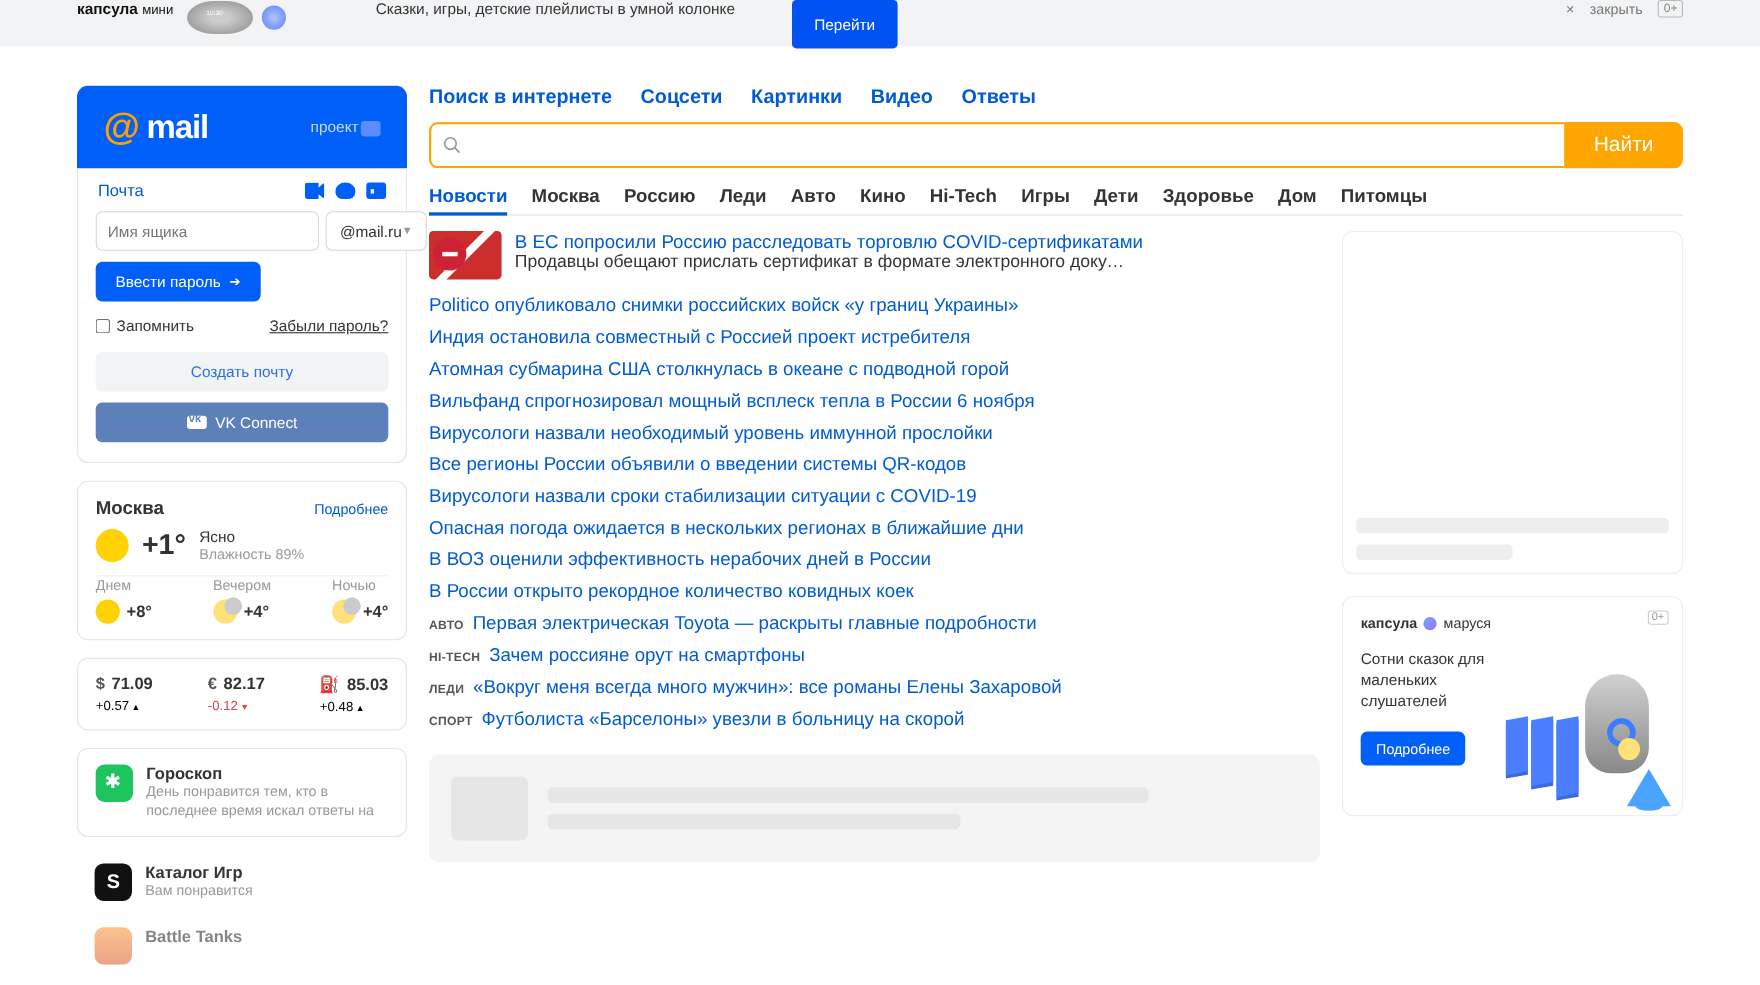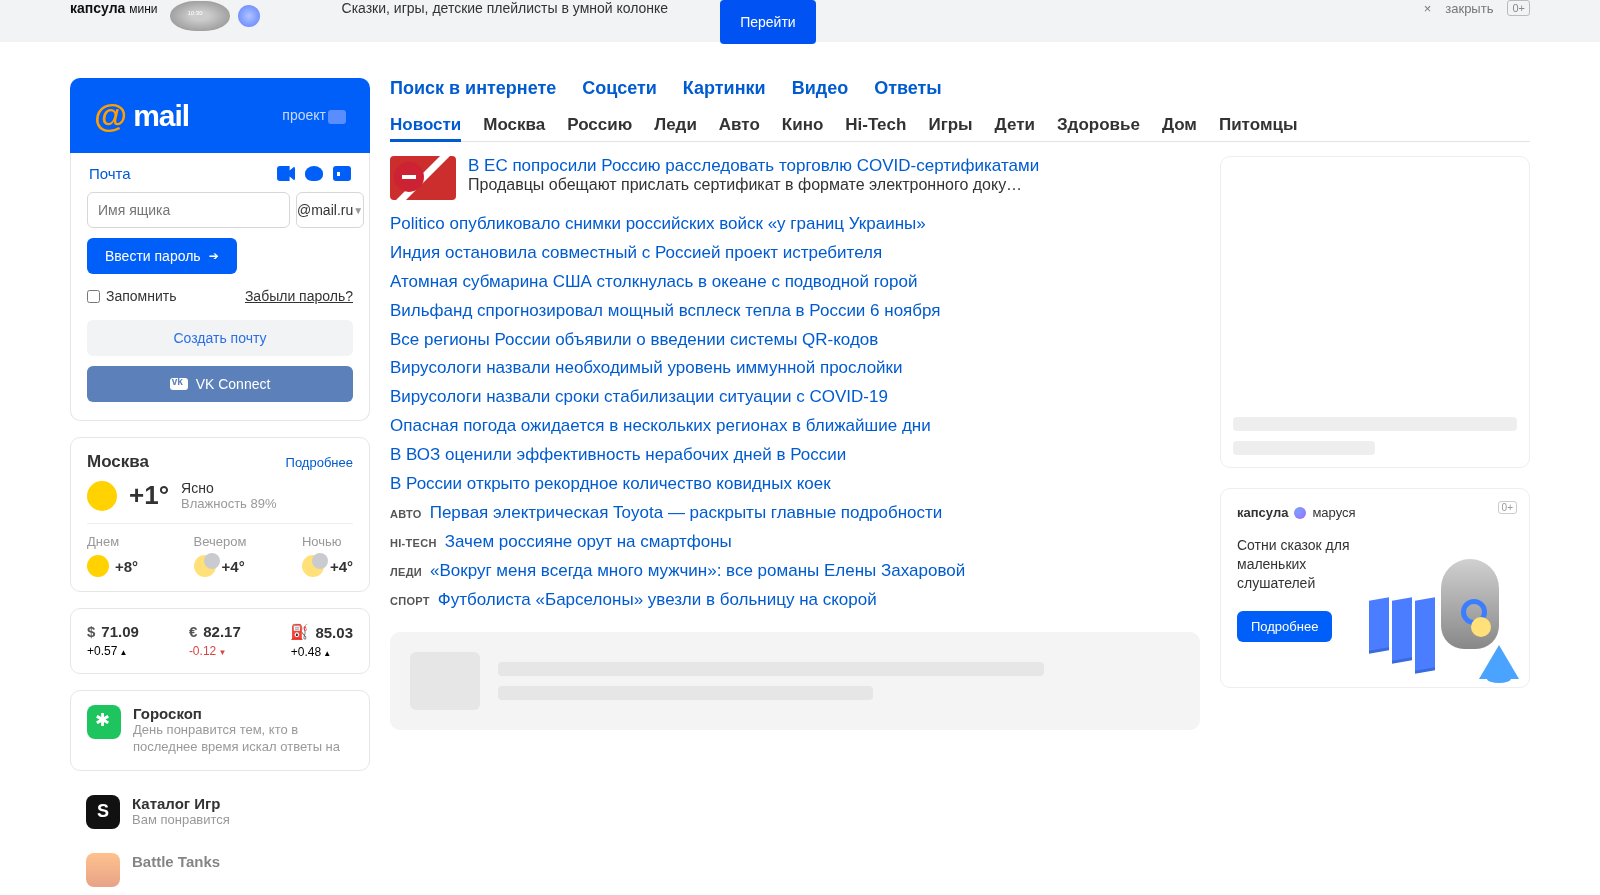--- a/index.html
+++ b/index.html
@@ -35,42 +35,42 @@
 .mail-header b { font-size:15px; color:#005bd1; font-weight:400;}
 .mail-icons { margin-left:auto; display:flex; gap:10px;}
 .mail-icons span { width:18px; height:15px; background:#005ff9; border-radius:3px; display:inline-block;}
 .mail-icons .cam { clip-path: polygon(0 0,70% 0,70% 30%,100% 0,100% 100%,70% 70%,70% 100%,0 100%);}
 .mail-icons .cloud { border-radius:50% 50% 40% 40%; }
 .mail-icons .cal { border-radius:3px; position:relative;}
 .mail-icons .cal::after{content:""; position:absolute; width:3px;height:4px; background:#fff; top:6px; left:4px;}
 
 .mail-form { display:flex; gap:6px; }
 .mail-input { flex:1; height:36px; border:1px solid #d7d7d7; border-radius:6px; padding:0 10px; font-size:14px;}
-.mail-domain { width:92px; height:36px; border:1px solid #d7d7d7; border-radius:6px; padding:0 0; font-size:14px; background:#fff; display:flex; align-items:center; justify-content:space-between;}
+.mail-domain { width:92px; height:36px; border:1px solid #d7d7d7; border-radius:6px; padding:0 12px; font-size:14px; background:#fff; display:flex; align-items:center; justify-content:space-between;}
 .dd-arrow { font-size:10px; color:#999;}
 .pass-btn { margin-top:10px; background:#005ff9; color:#fff; border:none; border-radius:6px; height:36px; padding:0 18px; font-size:14px; display:flex; align-items:center; gap:8px; cursor:pointer;}
 .pass-btn .arrow { font-size:12px;}
 .row2 { display:flex; justify-content:space-between; align-items:center; margin-top:14px; font-size:14px;}
 .row2 label { display:flex; align-items:center; gap:6px; color:#333;}
 .row2 a { color:#333; text-decoration:underline;}
 .create-btn { width:100%; height:36px; background:#f2f3f5; border:none; border-radius:6px; color:#2b6fe5; font-size:14px; margin-top:16px; cursor:pointer;}
 .vk-btn { width:100%; height:36px; background:#5c80b9; border:none; border-radius:6px; color:#fff; font-size:14px; margin-top:10px; display:flex; align-items:center; justify-content:center; gap:8px; cursor:pointer;}
 .vk-glyph { width:18px; height:12px; background:#fff; border-radius:3px; position:relative;}
 .vk-glyph::after { content:"vk"; position:absolute; left:2px; top:-2px; font-size:10px; font-weight:700; color:#5c80b9;}
 
 .card { border:1px solid #e6e6e6; border-radius:10px; padding:14px 16px;}
 .weather-top { display:flex; justify-content:space-between; align-items:center;}
 .weather-top b { font-size:17px;}
 .weather-top a { font-size:13px;}
 .weather-now { display:flex; align-items:center; gap:12px; margin-top:8px; padding-bottom:12px; border-bottom:1px solid #eee;}
 .sun { width:30px; height:30px; background:#ffd200; border-radius:50%;}
 .temp-big { font-size:26px; font-weight:700;}
 .w-desc { font-size:14px;}
 .w-desc .sub { color:#999; font-size:13px;}
-.weather-grid { display:flex; justify-content:space-between; margin-top:10px;}
+.weather-grid { display:flex; justify-content:space-between; }
 .wcol { display:flex; flex-direction:column; gap:6px; font-size:13px;}
 .wcol .lbl { color:#999;}
 .wcol .val { display:flex; align-items:center; gap:6px; font-weight:700; font-size:15px;}
 .moon { width:22px; height:22px; background:#ffe079; border-radius:50%; position:relative;}
 .moon::after{content:""; position:absolute; width:16px; height:16px; background:#c9cbcf; border-radius:50%; right:-4px; top:-2px;}
 .sun-sm{width:22px;height:22px;background:#ffd200;border-radius:50%;}
 
 .rates { display:flex; justify-content:space-between;}
 .rate { display:flex; flex-direction:column; gap:4px; font-size:13px;}
 .rate .top { display:flex; align-items:center; gap:6px; font-weight:700; font-size:15px;}
@@ -302,20 +302,29 @@
   </div>
 
   <div class="center">
     <div class="tabs1">
       <a class="first">Поиск в интернете</a>
       <a>Соцсети</a>
       <a>Картинки</a>
       <a>Видео</a>
       <a>Ответы</a>
     </div>
+    <div class="searchrow">
+      <div class="sbox">
+        <svg viewBox="0 0 24 24">
+            <circle cx="10" cy="10" r="7" stroke-width="2"></circle>
+            <line x1="15" y1="15" x2="21" y2="21" stroke-width="2"></line>
+          </svg>
+      </div>
+      <button class="sbtn">Найти</button>
+    </div>
     <div class="tabs2">
       <span class="tab active">Новости</span>
       <span class="tab">Москва</span>
       <span class="tab">Россию</span>
       <span class="tab">Леди</span>
       <span class="tab">Авто</span>
       <span class="tab">Кино</span>
       <span class="tab">Hi-Tech</span>
       <span class="tab">Игры</span>
       <span class="tab">Дети</span>
@@ -330,22 +339,22 @@
           <div class="hl-img"></div>
           <div class="hl-txt">
             <a>В ЕС попросили Россию расследовать торговлю COVID-сертификатами</a>
             <div class="sub">Продавцы обещают прислать сертификат в формате электронного докумен</div>
           </div>
         </div>
         <div class="line"><a>Politico опубликовало снимки российских войск «у границ Украины»</a></div>
         <div class="line"><a>Индия остановила совместный с Россией проект истребителя</a></div>
         <div class="line"><a>Атомная субмарина США столкнулась в океане с подводной горой</a></div>
         <div class="line"><a>Вильфанд спрогнозировал мощный всплеск тепла в России 6 ноября</a></div>
+        <div class="line"><a>Вирусологи назвали необходимый уровень иммунной прослойки</a></div>
         <div class="line"><a>Все регионы России объявили о введении системы QR-кодов</a></div>
-        <div class="line"><a>Вирусологи назвали необходимый уровень иммунной прослойки</a></div>
         <div class="line"><a>Вирусологи назвали сроки стабилизации ситуации с COVID-19</a></div>
         <div class="line"><a>Опасная погода ожидается в нескольких регионах в ближайшие дни</a></div>
         <div class="line"><a>В ВОЗ оценили эффективность нерабочих дней в России</a></div>
         <div class="line"><a>В России открыто рекордное количество ковидных коек</a></div>
         <div class="line tag" data-tag="АВТО"><a>Первая электрическая Toyota — раскрыты главные подробности</a></div>
         <div class="line tag" data-tag="HI-TECH"><a>Зачем россияне орут на смартфоны</a></div>
         <div class="line tag" data-tag="ЛЕДИ"><a>«Вокруг меня всегда много мужчин»: все романы Елены Захаровой</a></div>
         <div class="line tag" data-tag="СПОРТ"><a>Футболиста «Барселоны» увезли в больницу на скорой</a></div>
 
         <div class="loader">

